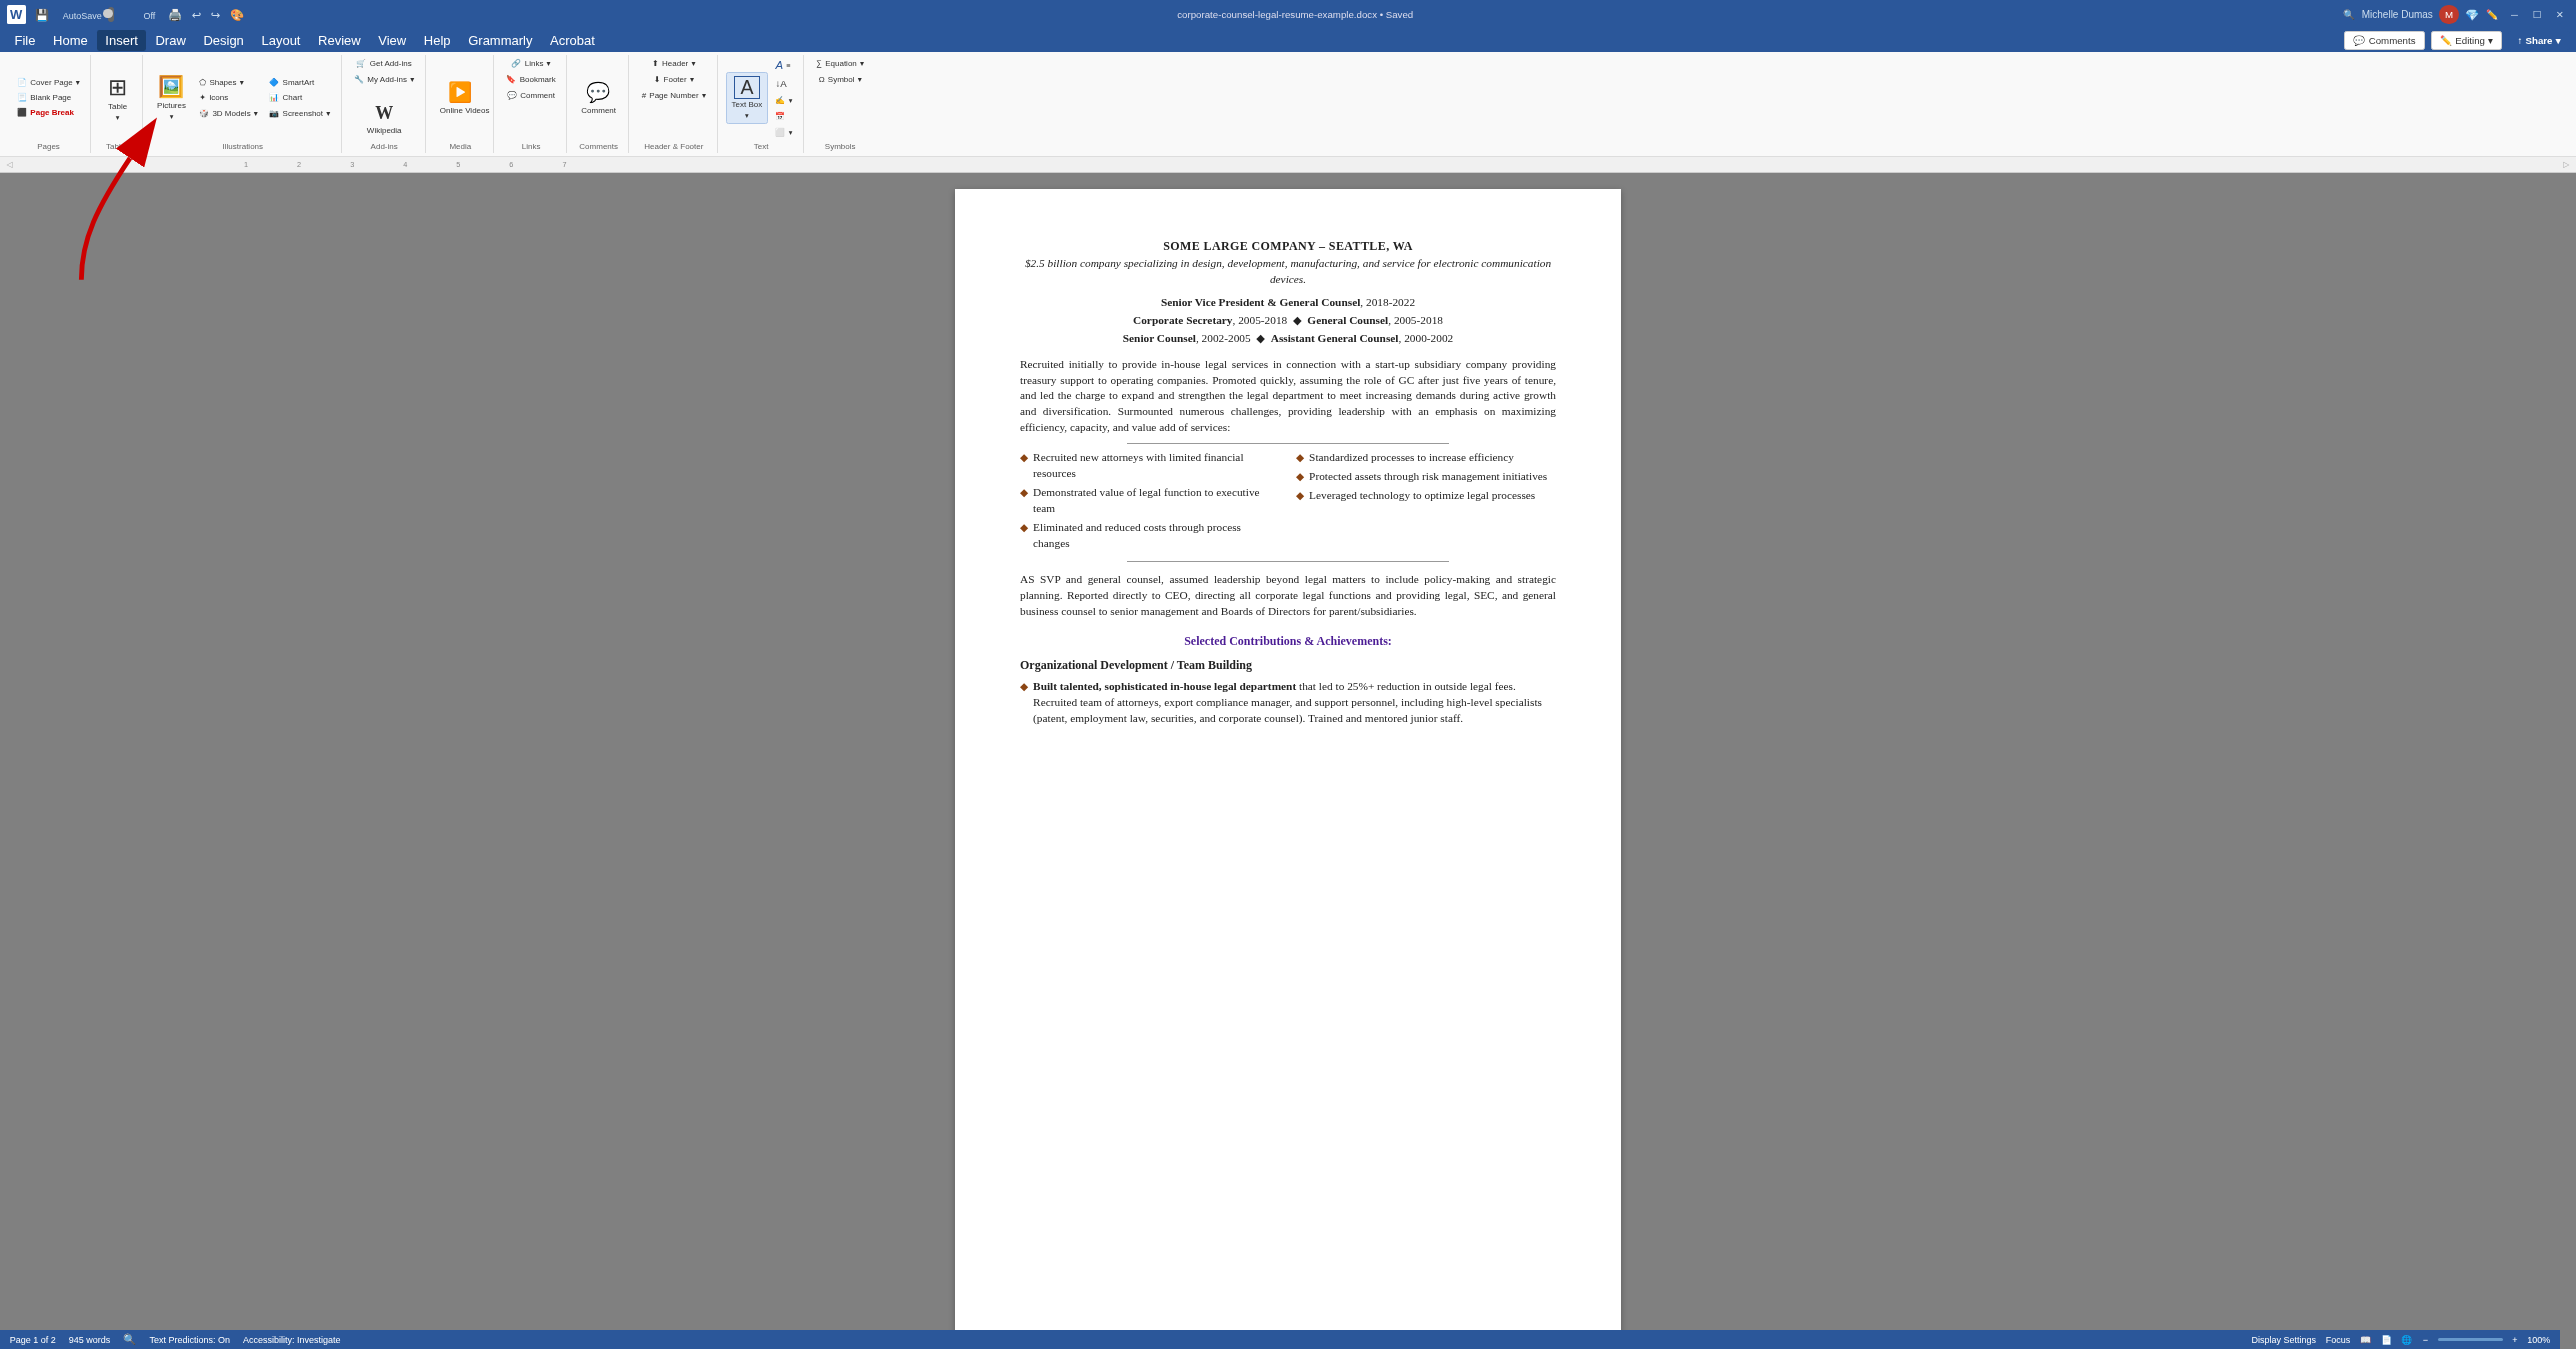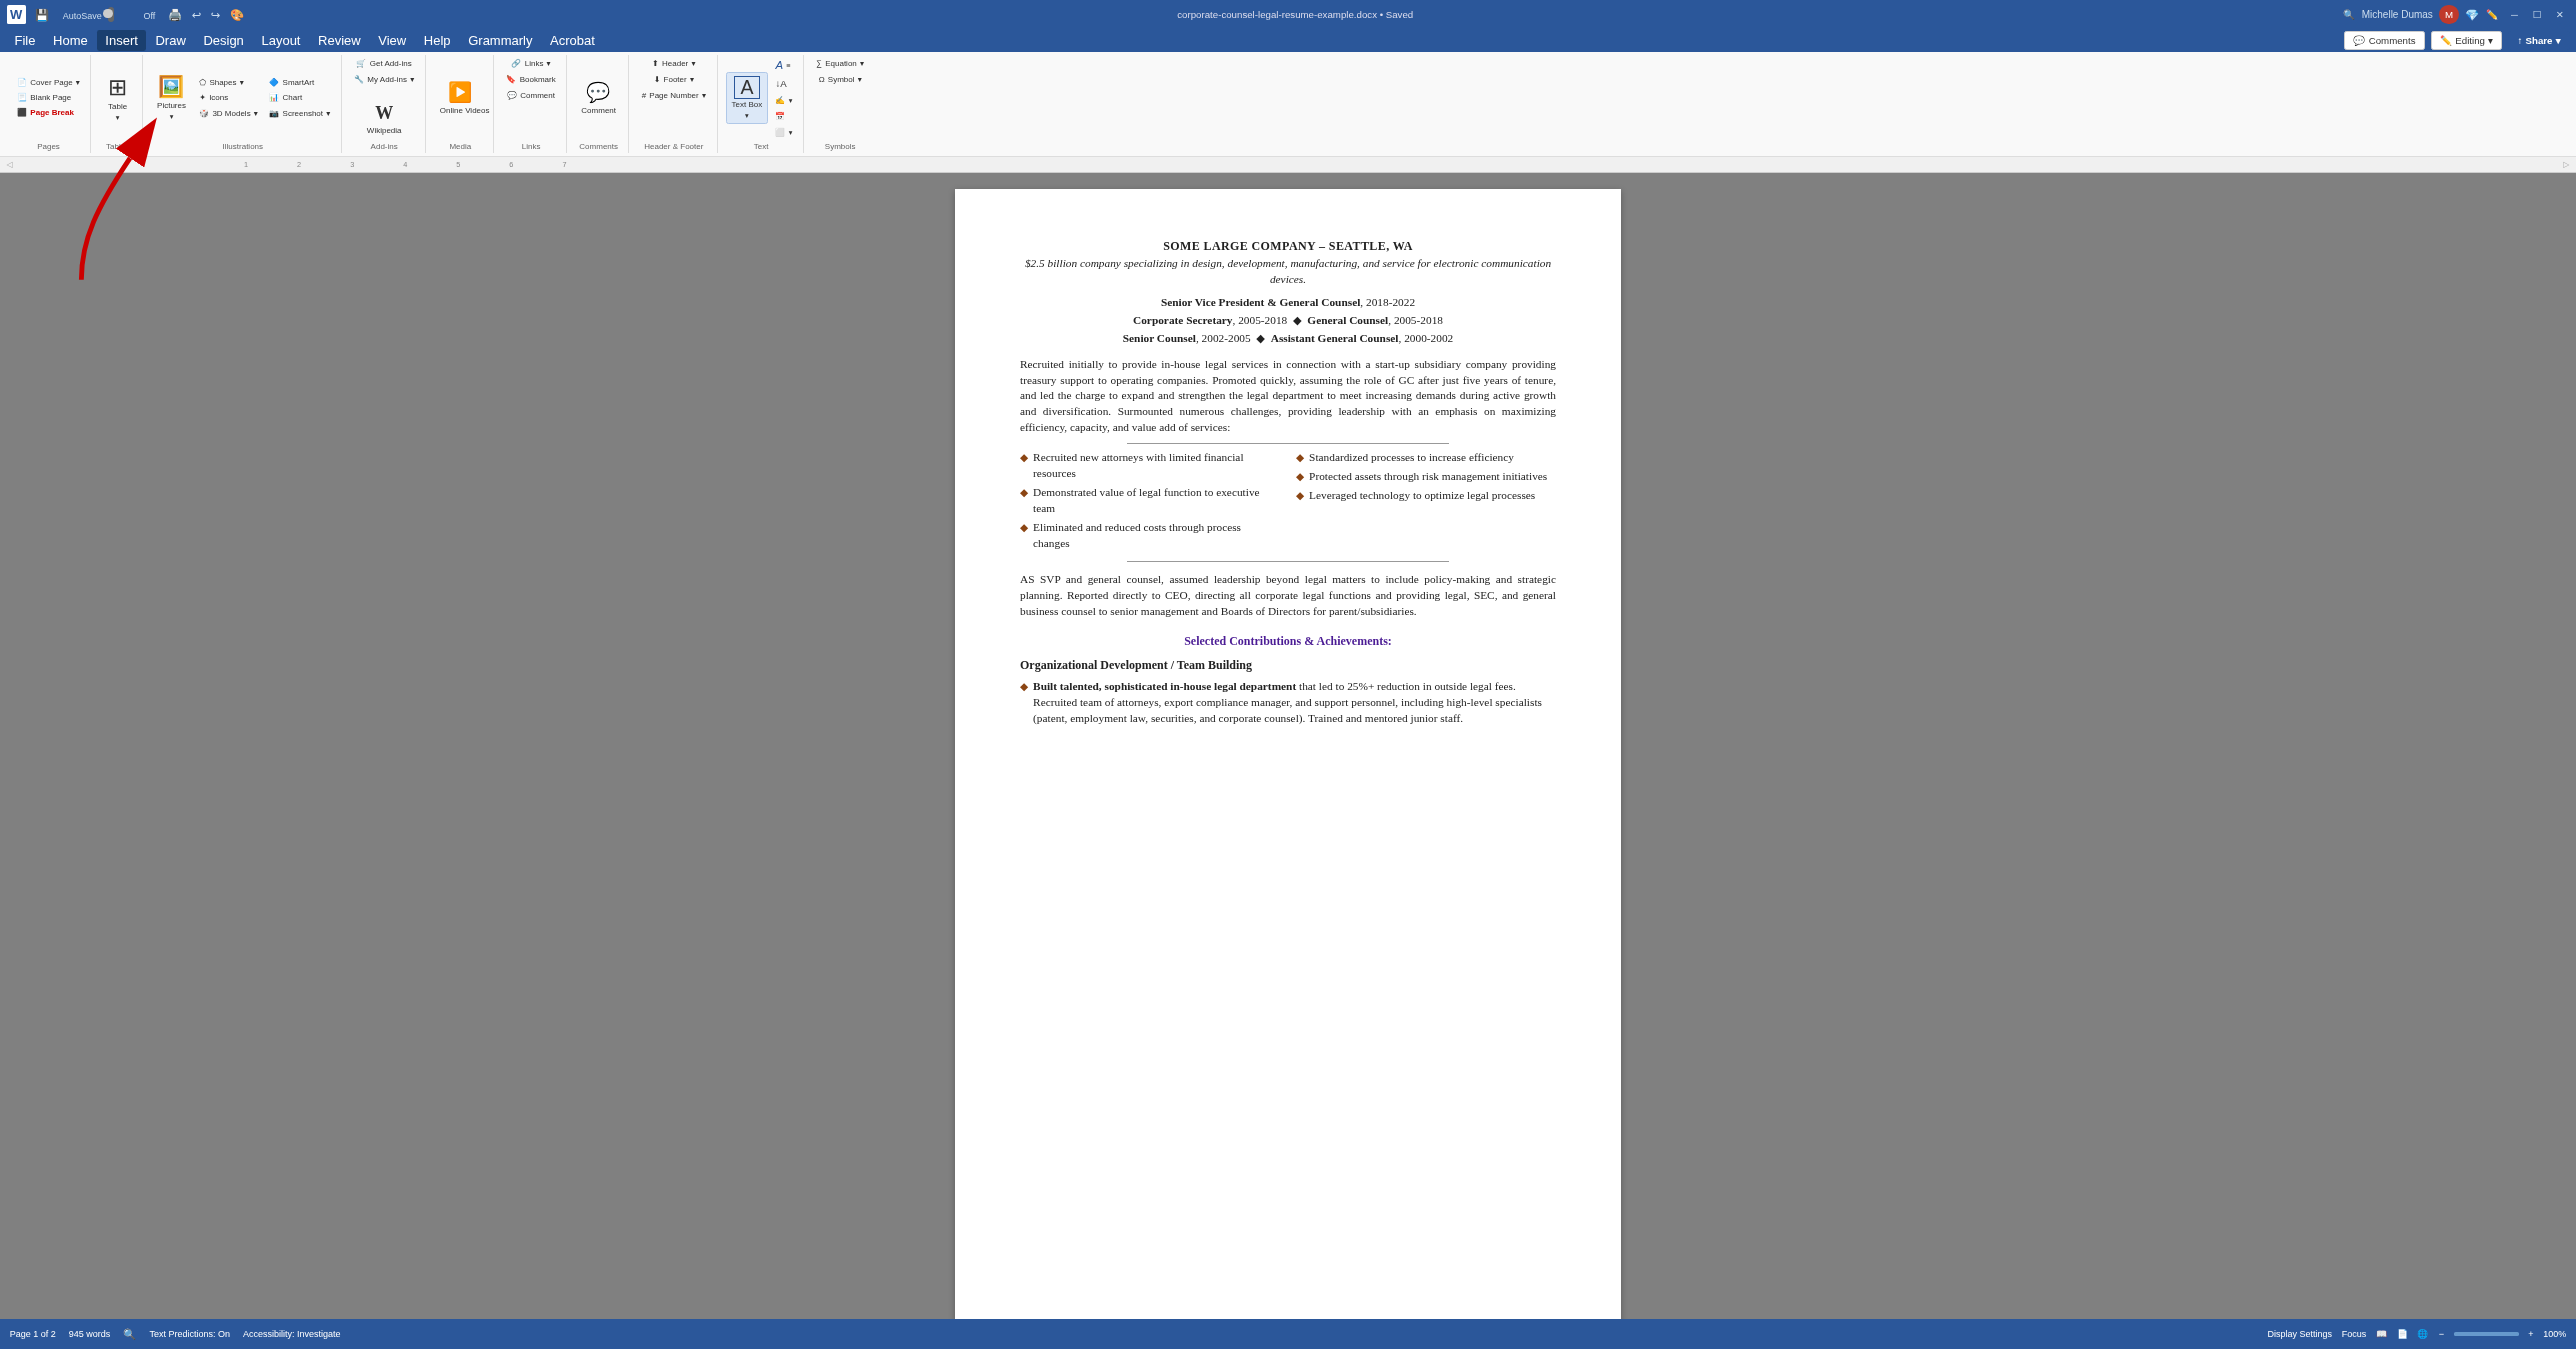--- a/index.html
+++ b/index.html
@@ -62,22 +62,22 @@
     .ribbon-small-group { display: flex; flex-direction: column; gap: 0.8px; }
 
     
     .header-footer-group .ribbon-btn-small { font-size: 8px; }
 
     
     .ribbon-btn.active-btn { background: #dce8f7; border-color: #b0c8e8; }
 
     
     .status-bar {
-      position: fixed; bottom: 0; left: 0; right: 0;
-      background: #2b579a; color: white; height: 30px;
+      position: fixed; bottom: 0; left: 0; right: 16px;
+      background: #2b579a; color: white; height: 19px;
       display: flex; align-items: center; padding: 0 9.7px; gap: 13px; font-size: 9px;
     }
     .status-bar .right { margin-left: auto; display: flex; align-items: center; gap: 9.7px; }
 
     
     .doc-area {
       background: #808080; overflow-y: auto; padding: 16px 0;
       height: calc(100vh - 130px); display: flex; justify-content: center;
     }
     .page {

